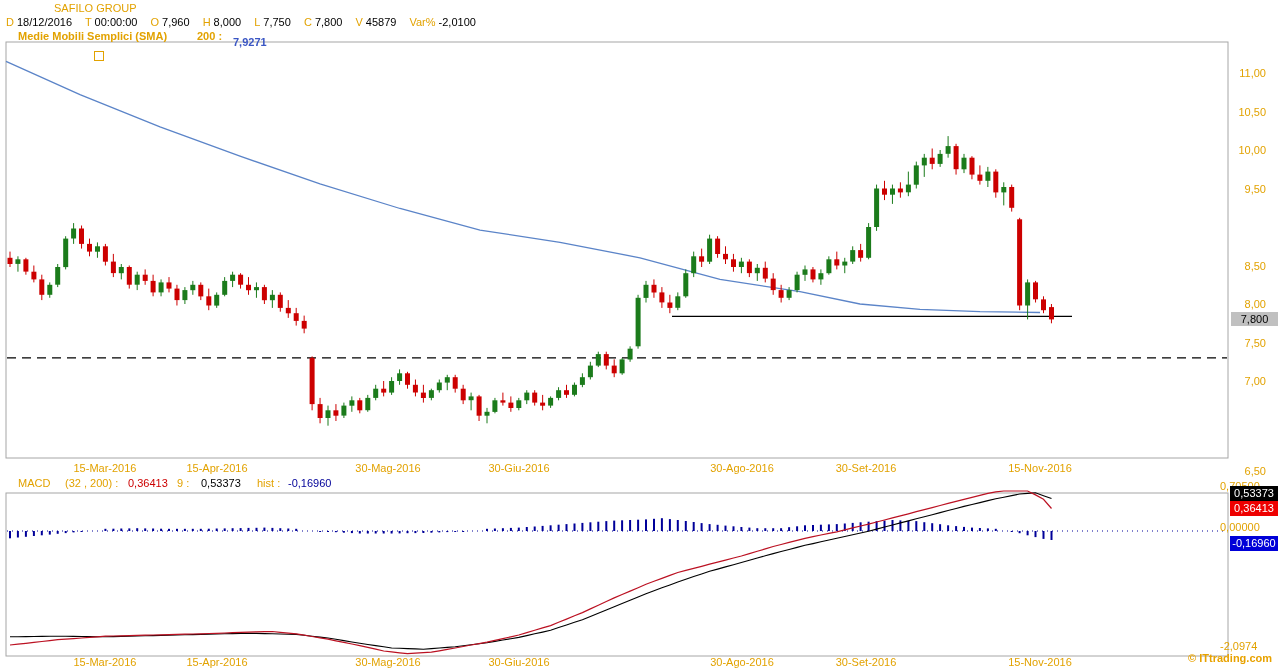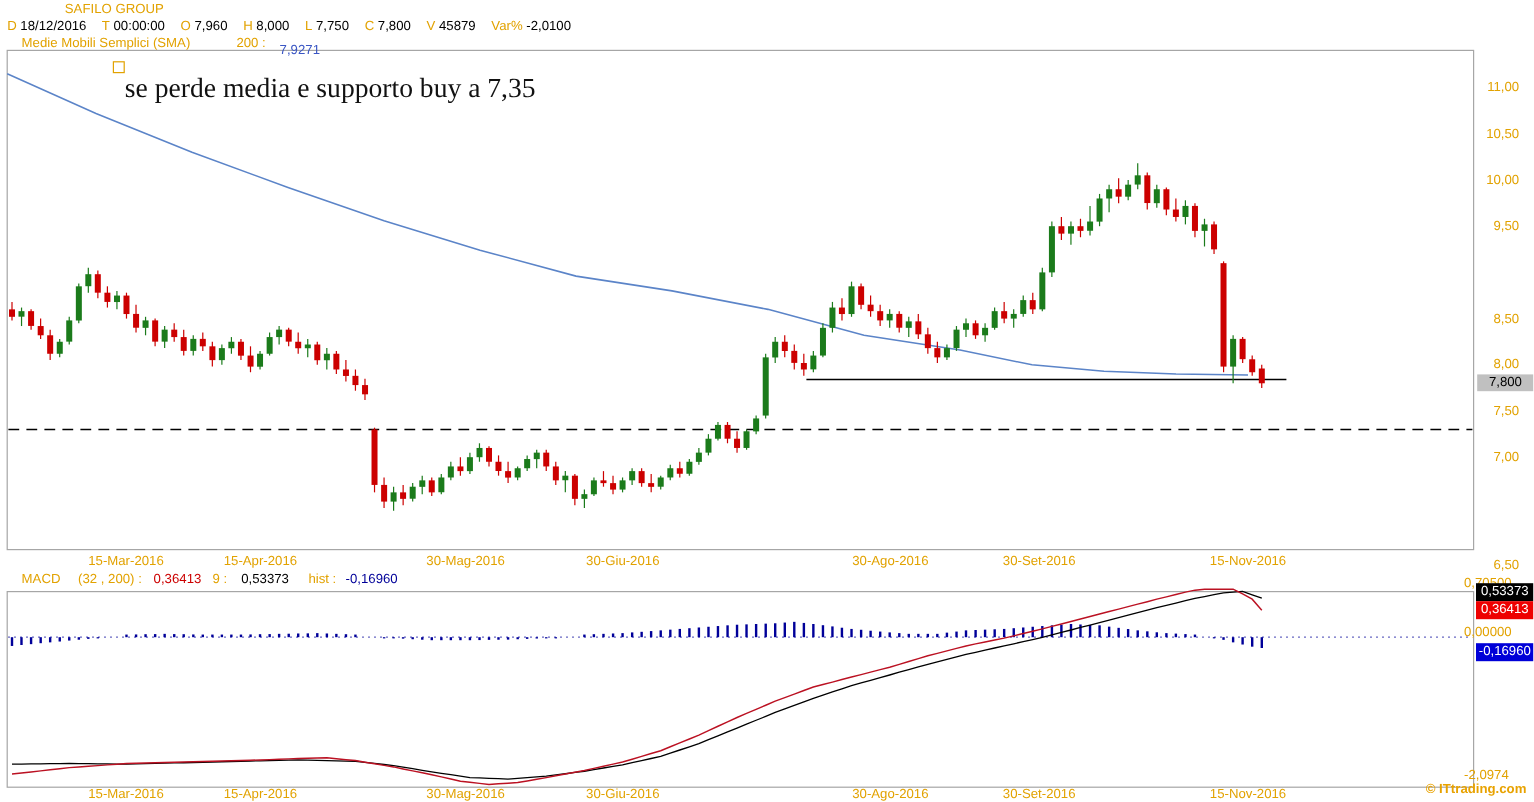--- a/index.html
+++ b/index.html
@@ -8,21 +8,21 @@
   #chart-svg{position:absolute;left:0;top:0;width:1278px;height:668px;}
   .abs{position:absolute;white-space:nowrap;}
   .orange{color:#E2A200;}
   .blueval{color:#3A56C4;}
   .redval{color:#CC0000;}
   .navyval{color:#000099;}
   .hdr1{left:6px;top:2px;color:#E2A200;margin-left:48px;}
   .hdr2{left:6px;top:16px;}
   .hdr2 .lbl{color:#E2A200;margin-right:3px;}
   .hdr2 .val{color:#000;margin-right:10px;}
-  .hdr3{left:0;top:30px;width:400px;height:13px;}
+  .hdr3{left:0;top:30px;width:400px;height:13px;font-weight:bold;}
   .mhdr{left:0;top:477px;width:500px;height:13px;}
   .annot-square{left:94px;top:51px;width:8px;height:8px;border:1px solid #E2A200;}
   .annot-text{left:104px;top:61px;font-family:"Liberation Serif",serif;font-size:23px;color:#111;}
   .price-box{left:1231px;top:312px;width:47px;height:14px;background:#C0C0C0;color:#000;
              text-align:center;line-height:14px;}
   .vbox{left:1230px;width:48px;height:15px;color:#fff;text-align:center;line-height:15px;z-index:3;}
   .box-black{top:486px;background:#000;}
   .box-red{top:501px;background:#EE0000;}
   .box-blue{top:536px;background:#0000D8;}
   .macd-axis-lbl{left:1220px;color:#E2A200;z-index:1;}
@@ -449,21 +449,20 @@
     <span class="lbl">Var%</span><span class="val">-2,0100</span>
   </div>
 
   <div class="abs hdr3">
     <span class="abs orange" style="left:18px;top:0;">Medie Mobili Semplici (SMA)</span>
     <span class="abs orange" style="left:197px;top:0;">200 :</span>
     <span class="abs blueval" style="left:233px;top:6px;">7,9271</span>
   </div>
 
   <div class="abs annot-square"></div>
-  <div class="abs annot-text">se perde media e supporto buy a 7,35</div>
 
   <div class="abs price-box">7,800</div>
 
   <div id="price-labels">
       <div class="tick-y" style="top: 67px;">11,00</div>
       <div class="tick-y" style="top: 105.5px;">10,50</div>
       <div class="tick-y" style="top: 144px;">10,00</div>
       <div class="tick-y" style="top: 182.5px;">9,50</div>
       <div class="tick-y" style="top: 221px; padding-left: 48px;">9,00</div>
       <div class="tick-y" style="top: 259.5px;">8,50</div>

